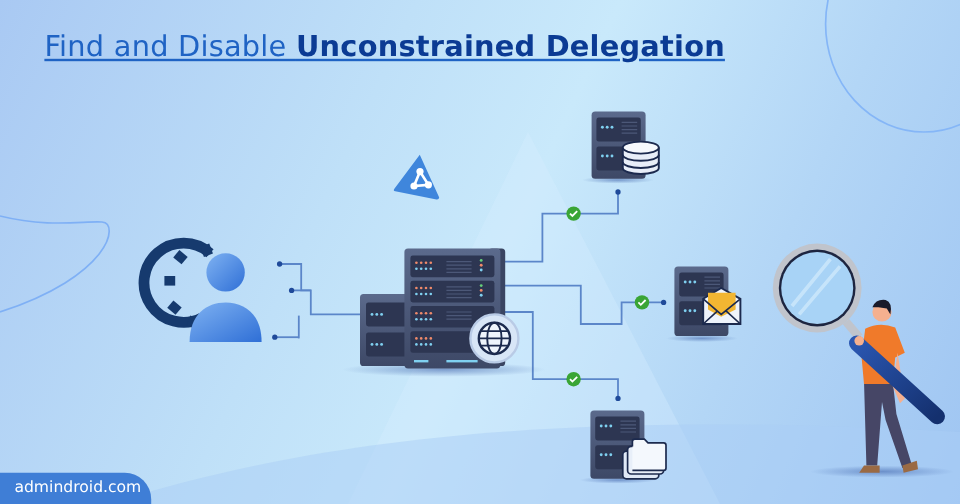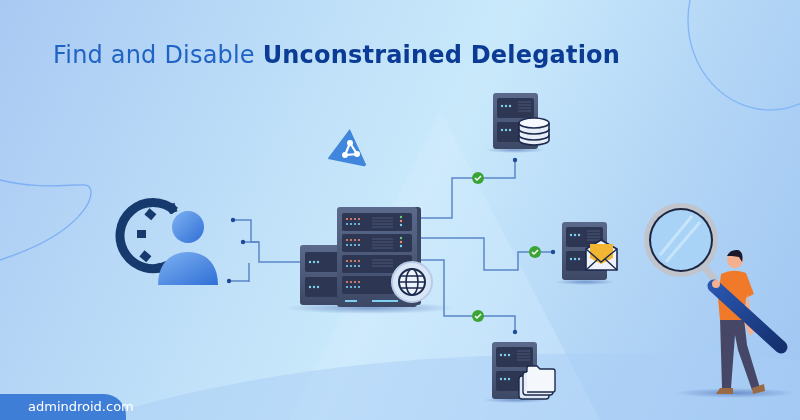--- a/index.html
+++ b/index.html
@@ -2,29 +2,30 @@
 <html><head>
 <meta charset="utf-8">
 <style>
   html, body { margin: 0; padding: 0; }
   body { width: 800px; height: 420px; overflow: hidden; font-family: "DejaVu Sans", sans-serif; }
   .canvas {
     position: relative; width: 800px; height: 420px; overflow: hidden;
     background: linear-gradient(115deg, #a9c9f3 0%, #bfe0f8 35%, #c9e9fb 52%, #b3d6f6 75%, #9fc5f2 100%);
   }
   .title {
-    position: absolute; left: 37px; top: 23px; margin: 16px;
+    position: absolute; left: 37px; top: 23px; margin: 0;
     font-size: 24px; line-height: 32px; color: #1f63c4; font-weight: normal; letter-spacing: 0.2px;
     font-family: "DejaVu Sans", sans-serif;
+    text-decoration: underline;
   }
   .title b { color: #0b3b94; font-weight: bold; }
   .brand {
     position: absolute; left: 0; top: 394px; width: 126px; height: 26px;
     background: #3f7ed6; border-top-right-radius: 22px;
-    color: #fff; font-size: 13px; line-height: 26px; padding-left: 28px; box-sizing: border-box;
+    color: #fff; font-size: 13px; line-height: 26px; padding-left: 12px; box-sizing: border-box;
     font-family: "DejaVu Sans", sans-serif;
   }
   svg.art { position: absolute; left: 0; top: 0; }
 </style>
 </head>
 <body>
 
 <div class="canvas">
 
   <svg class="art" width="800" height="420" viewBox="0 0 800 420">

